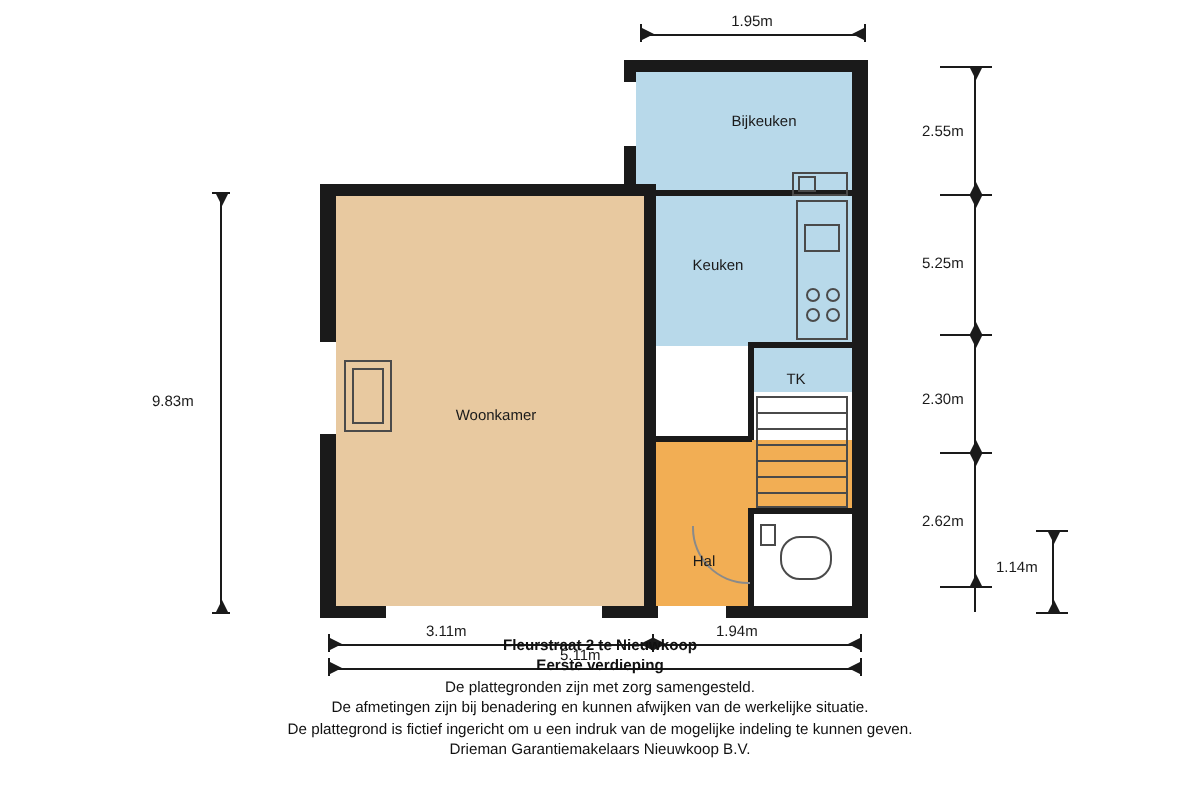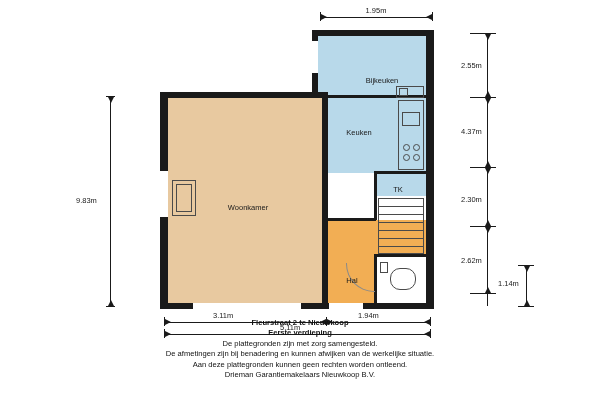--- a/index.html
+++ b/index.html
@@ -192,21 +192,21 @@
   <div class="stair-step" style="left:378px; top:222px; width:46px;"></div>
   <div class="stair-step" style="left:378px; top:230px; width:46px;"></div>
   <div class="stair-step" style="left:378px; top:238px; width:46px;"></div>
   <div class="stair-step" style="left:378px; top:246px; width:46px;"></div>
 
   <div class="fix fix-round" style="left:390px; top:268px; width:26px; height:22px; border-radius:10px;"></div>
   <div class="fix" style="left:380px; top:262px; width:8px; height:11px;"></div>
 
   <div class="abs" style="left:346px; top:263px; width:28px; height:28px; border-left:1px solid #8a8a8a; border-bottom:1px solid #8a8a8a; border-radius:0 0 0 28px;"></div>
 
-  <div class="room-label" style="left:318px; top:76px; width:128px;">Bijkeuken</div>
+  <div class="room-label" style="left:318px; top:56px; width:128px;">Bijkeuken</div>
   <div class="room-label" style="left:328px; top:128px; width:62px;">Keuken</div>
   <div class="room-label" style="left:378px; top:185px; width:40px;">TK</div>
   <div class="room-label" style="left:188px; top:203px; width:120px;text-align:center;">Woonkamer</div>
   <div class="room-label" style="left:330px; top:244px; width:44px;margin-top:32px;">Hal</div>
 
   <div class="dim-line-h" style="left:320px; top:17px; width:112px;"></div>
   <div class="tick-v" style="left:320px; top:12px;"></div>
   <div class="tick-v" style="left:432px; top:12px;"></div>
   <div class="arrow arr-right" style="left:321px; top:14px;"></div>
   <div class="arrow arr-left" style="left:426px; top:14px;"></div>
@@ -242,21 +242,21 @@
   <div class="dim-line-v" style="left:487px; top:33px; width:1px; height:273px;"></div>
 
   <div class="tick-h" style="left:470px; top:33px; width:26px;"></div>
   <div class="arrow arr-down" style="left:485px; top:34px;"></div>
   <div class="arrow arr-up" style="left:485px; top:91px;"></div>
   <div class="dim-text" style="left:461px; top:61px;">2.55m</div>
 
   <div class="tick-h" style="left:470px; top:97px; width:26px;"></div>
   <div class="arrow arr-down" style="left:485px; top:98px;"></div>
   <div class="arrow arr-up" style="left:485px; top:161px;"></div>
-  <div class="dim-text" style="left:461px; top:127px;">4.37m</div>
+  <div class="dim-text" style="left:461px; top:127px;">5.25m</div>
 
   <div class="tick-h" style="left:470px; top:167px; width:26px;"></div>
   <div class="arrow arr-down" style="left:485px; top:168px;"></div>
   <div class="arrow arr-up" style="left:485px; top:220px;"></div>
   <div class="dim-text" style="left:461px; top:195px;">2.30m</div>
 
   <div class="tick-h" style="left:470px; top:226px; width:26px;"></div>
   <div class="arrow arr-down" style="left:485px; top:227px;"></div>
   <div class="arrow arr-up" style="left:485px; top:287px;"></div>
   <div class="dim-text" style="left:461px; top:256px;">2.62m</div>
@@ -268,17 +268,17 @@
   <div class="tick-h" style="left:518px; top:306px; width:16px;"></div>
   <div class="arrow arr-down" style="left:524px; top:266px;"></div>
   <div class="arrow arr-up" style="left:524px; top:300px;"></div>
   <div class="dim-text" style="left:498px; top:279px;">1.14m</div>
 
   <div id="footer">
     <div class="strong">Fleurstraat 2 te Nieuwkoop</div>
     <div class="strong">Eerste verdieping</div>
     <div>De plattegronden zijn met zorg samengesteld.</div>
     <div>De afmetingen zijn bij benadering en kunnen afwijken van de werkelijke situatie.</div>
-    <div>Aan deze plattegronden kunnen geen rechten worden ontleend.</div>
+    <div>De plattegrond is fictief ingericht om u een indruk van de mogelijke indeling te kunnen geven.</div>
     <div>Drieman Garantiemakelaars Nieuwkoop B.V.</div>
   </div>
 
 </div>
 
 </body></html>

